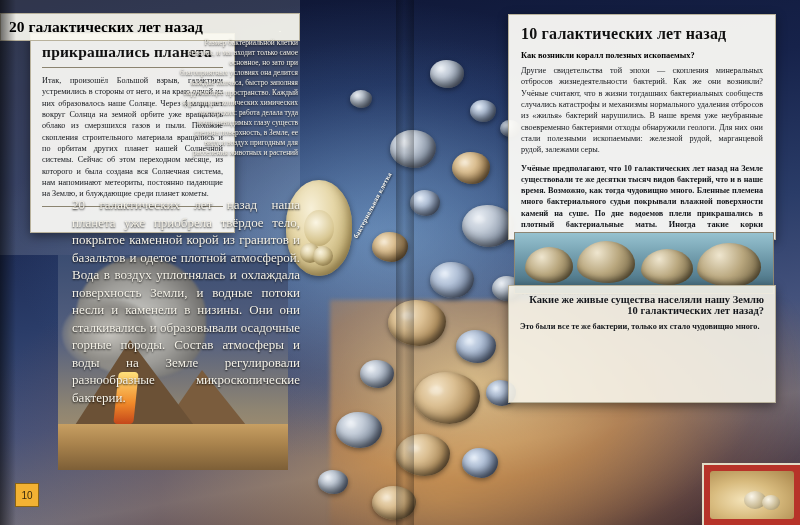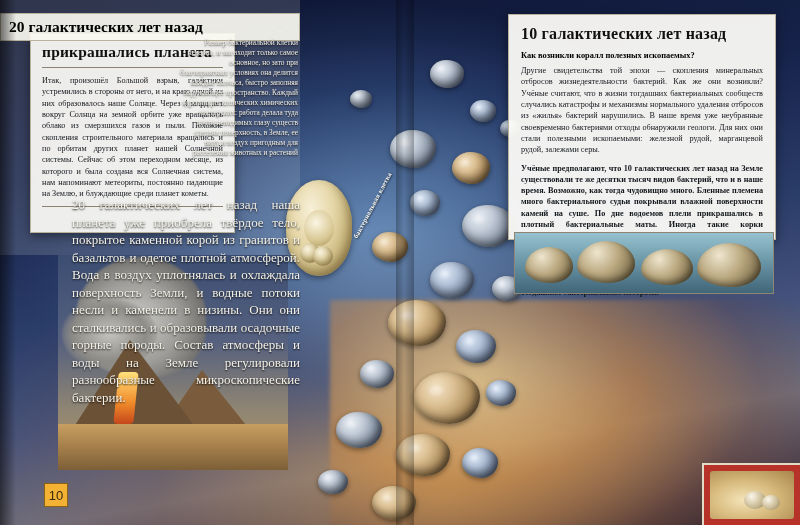--- a/index.html
+++ b/index.html
@@ -300,26 +300,26 @@
     border-radius: 50%;
     background: radial-gradient(circle at 36% 30%, #f8f2dd, #dccb96 55%, #a8945c 100%);
     box-shadow: inset -2px -3px 6px rgba(80,60,20,.45);
   }
   .cell-divide i:nth-child(1) { left: 0; top: 0; }
   .cell-divide i:nth-child(2) { left: 13px; top: 3px; }
 
   
   .page-num {
     position: absolute;
-    left: 44px; bottom: 18px;
+    left: 15px; bottom: 18px;
     width: 22px; height: 22px;
     background: #f3b233;
     color: #3a2a0c;
     font-family: "Liberation Sans", sans-serif;
-    font-size: 13px;
+    font-size: 10px;
     display: flex; align-items: center; justify-content: center;
     border: 1px solid #8c6413;
     margin-top: 32px;
   }
   
   .thumb {
     position: absolute;
     right: 0; bottom: 0;
     width: 96px; height: 60px;
     background: #b73329;
@@ -422,20 +422,24 @@
   </div>
 
   <div class="stromato">
     <div class="water"></div>
     <div class="blob" style="left:10px;top:14px;width:48px;height:36px;"></div>
     <div class="blob" style="left:62px;top:8px;width:58px;height:42px;"></div>
     <div class="blob" style="left:126px;top:16px;width:52px;height:36px;"></div>
     <div class="blob" style="left:182px;top:10px;width:64px;height:44px;"></div>
   </div>
 
+  <div class="panel" id="panel-life">
+    <h3>Какие же живые существа населяли нашу Землю 10 галактических лет назад?</h3>
+    <p class="bold">Это были все те же бактерии, только их стало чудовищно много.</p>
+  </div>
 
   <div class="page-num">10</div>
 
   <div class="thumb">
     <div class="inner"></div>
     <div class="rockA"></div>
     <div class="rockB"></div>
   </div>
 
   <div class="gutter-left"></div>

